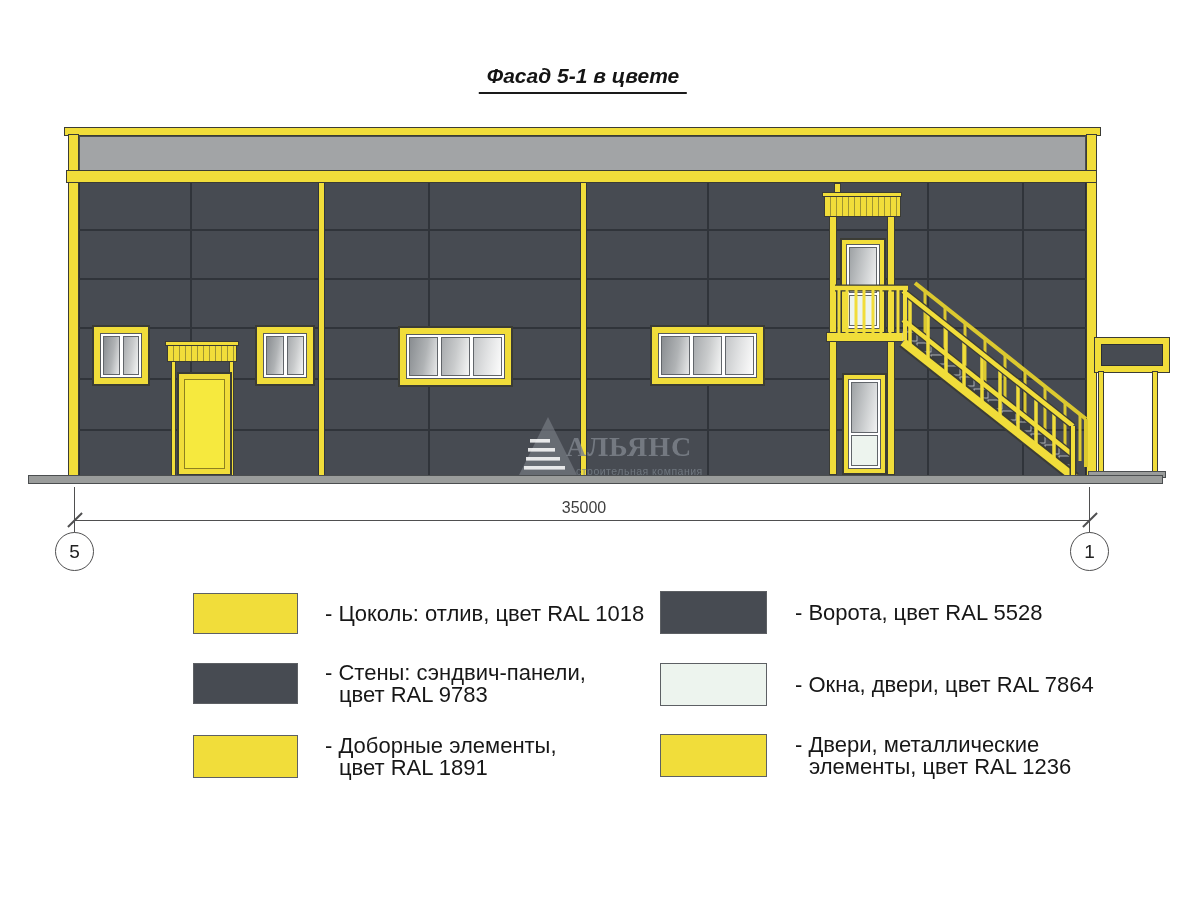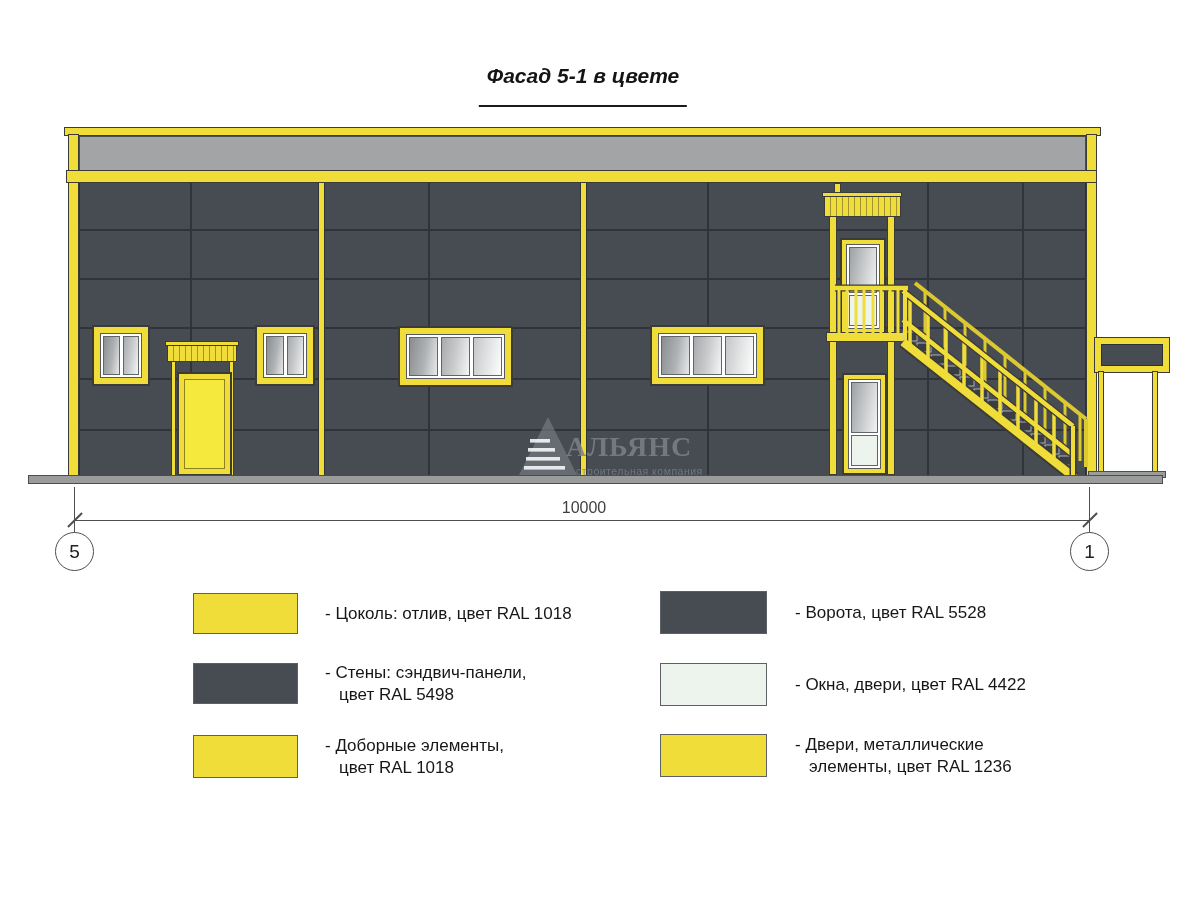--- a/index.html
+++ b/index.html
@@ -6,21 +6,21 @@
   *{box-sizing:border-box;}
   #scene{position:relative;width:1200px;height:900px;background:#fff;overflow:hidden;
          font-family:"Liberation Sans", sans-serif;color:#1e1e1e;}
   .abs{position:absolute;}
 
   
   .yellow{background:var(--c-yellow,#F1DD3A);}
   .outlined{border:1px solid var(--c-outline,#3B3C35);}
 
   .title{font-style:italic;font-weight:bold;font-size:21px;color:#141414;
-         border-bottom:2px solid #1a1a1a;padding:0 8px 17px 8px;white-space:nowrap;}
+         border-bottom:2px solid #1a1a1a;padding:0 8px 4px 8px;white-space:nowrap;}
 
   .ribbed{background:
       repeating-linear-gradient(90deg, rgba(60,60,40,.0) 0 5px, rgba(60,60,40,.45) 5px 6px),
       var(--c-yellow,#F1DD3A);
       border:1px solid var(--c-outline,#3B3C35);}
   .caplip{background:var(--c-yellow,#F1DD3A);border:1px solid var(--c-outline,#3B3C35);}
 
   .window{background:var(--c-yellow,#F1DD3A);border:2px solid var(--c-outline,#3B3C35);padding:6px;}
   .sash{width:100%;height:100%;background:#ffffff;border:1px solid #565a5e;display:flex;gap:3px;padding:2px;}
   .pane{flex:1;border:1px solid #61656a;}
@@ -36,21 +36,21 @@
   .dimline{background:var(--c-line,#4F4F50);}
   .axis-circle{width:39px;height:39px;border:1.5px solid var(--c-line,#4F4F50);border-radius:50%;
                background:#fff;display:flex;align-items:center;justify-content:center;
                font-size:19px;color:#222;}
   .dim-label{font-size:16px;color:#3f3f3f;text-align:center;}
 
   .legend-swatch{width:105px;border:1px solid #5d6064;}
   .sw-yellow{background:var(--c-yellow,#F1DD3A);}
   .sw-dark{background:var(--c-wall,#474B52);}
   .sw-white{background:var(--c-glass_light,#EDF4EE);}
-  .legend-label{display:flex;align-items:center;font-size:17px;line-height:22px;color:#171717;
+  .legend-label{display:flex;align-items:center;font-size:22px;line-height:22px;color:#171717;
                 white-space:pre-line;padding-left:14px;text-indent:-14px;}
 
   .wm-name{font-family:"Liberation Serif",serif;font-weight:bold;font-size:28px;
            color:#7c828a;letter-spacing:1px;opacity:.85;white-space:nowrap;}
   .wm-sub{font-size:10.5px;color:#788089;letter-spacing:.5px;opacity:.8;white-space:nowrap;}
 </style>
 </head>
 <body>
 
 <div id="scene">
@@ -236,40 +236,40 @@
   <div class="abs yellow outlined" style="left:1152px;top:371px;width:6px;height:105px;"></div>
   <div class="abs" style="left:1088px;top:471px;width:78px;height:7px;background:var(--c-ground,#9A9C9B);border:1px solid #4b4e50;"></div>
 
   <div class="abs" style="left:28px;top:475px;width:1135px;height:9px;background:var(--c-ground,#9A9C9B);border:1px solid #4b4e50;"></div>
 
   <div class="abs dimline" style="left:74px;top:487px;width:1px;height:46px;"></div>
   <div class="abs dimline" style="left:1089px;top:487px;width:1px;height:46px;"></div>
   <div class="abs dimline" style="left:74px;top:520px;width:1016px;height:1px;"></div>
   <div class="abs dimline" style="left:65px;top:519px;width:20px;height:2px;transform:rotate(-45deg);"></div>
   <div class="abs dimline" style="left:1080px;top:519px;width:20px;height:2px;transform:rotate(-45deg);"></div>
-  <div class="abs dim-label" style="left:534px;top:499px;width:100px;">10000</div>
+  <div class="abs dim-label" style="left:534px;top:499px;width:100px;">35000</div>
   <div class="abs axis-circle" style="left:55px;top:532px;">5</div>
   <div class="abs axis-circle" style="left:1070px;top:532px;">1</div>
 
   <div>
     <div class="abs legend-swatch sw-yellow" style="left:193px;top:593px;height:41px;"></div>
     <div class="abs legend-label" style="left:325px;top:593px;height:41px;">- Цоколь: отлив, цвет RAL 1018</div>
 
     <div class="abs legend-swatch sw-dark" style="left:193px;top:663px;height:41px;"></div>
     <div class="abs legend-label" style="left:325px;top:663px;height:41px;">- Стены: сэндвич-панели,
-цвет RAL 5498</div>
+цвет RAL 9783</div>
 
     <div class="abs legend-swatch sw-yellow" style="left:193px;top:735px;height:43px;"></div>
     <div class="abs legend-label" style="left:325px;top:735px;height:43px;">- Доборные элементы,
-цвет RAL 1018</div>
+цвет RAL 1891</div>
 
     <div class="abs legend-swatch sw-dark" style="left:660px;top:591px;width:107px;height:43px;"></div>
     <div class="abs legend-label" style="left:795px;top:591px;height:43px;">- Ворота, цвет RAL 5528</div>
 
     <div class="abs legend-swatch sw-white" style="left:660px;top:663px;width:107px;height:43px;"></div>
-    <div class="abs legend-label" style="left:795px;top:663px;height:43px;">- Окна, двери, цвет RAL 4422</div>
+    <div class="abs legend-label" style="left:795px;top:663px;height:43px;">- Окна, двери, цвет RAL 7864</div>
 
     <div class="abs legend-swatch sw-yellow" style="left:660px;top:734px;width:107px;height:43px;"></div>
     <div class="abs legend-label" style="left:795px;top:734px;height:43px;">- Двери, металлические
 элементы, цвет RAL 1236</div>
   </div>
 
 </div>
 
 </body></html>

